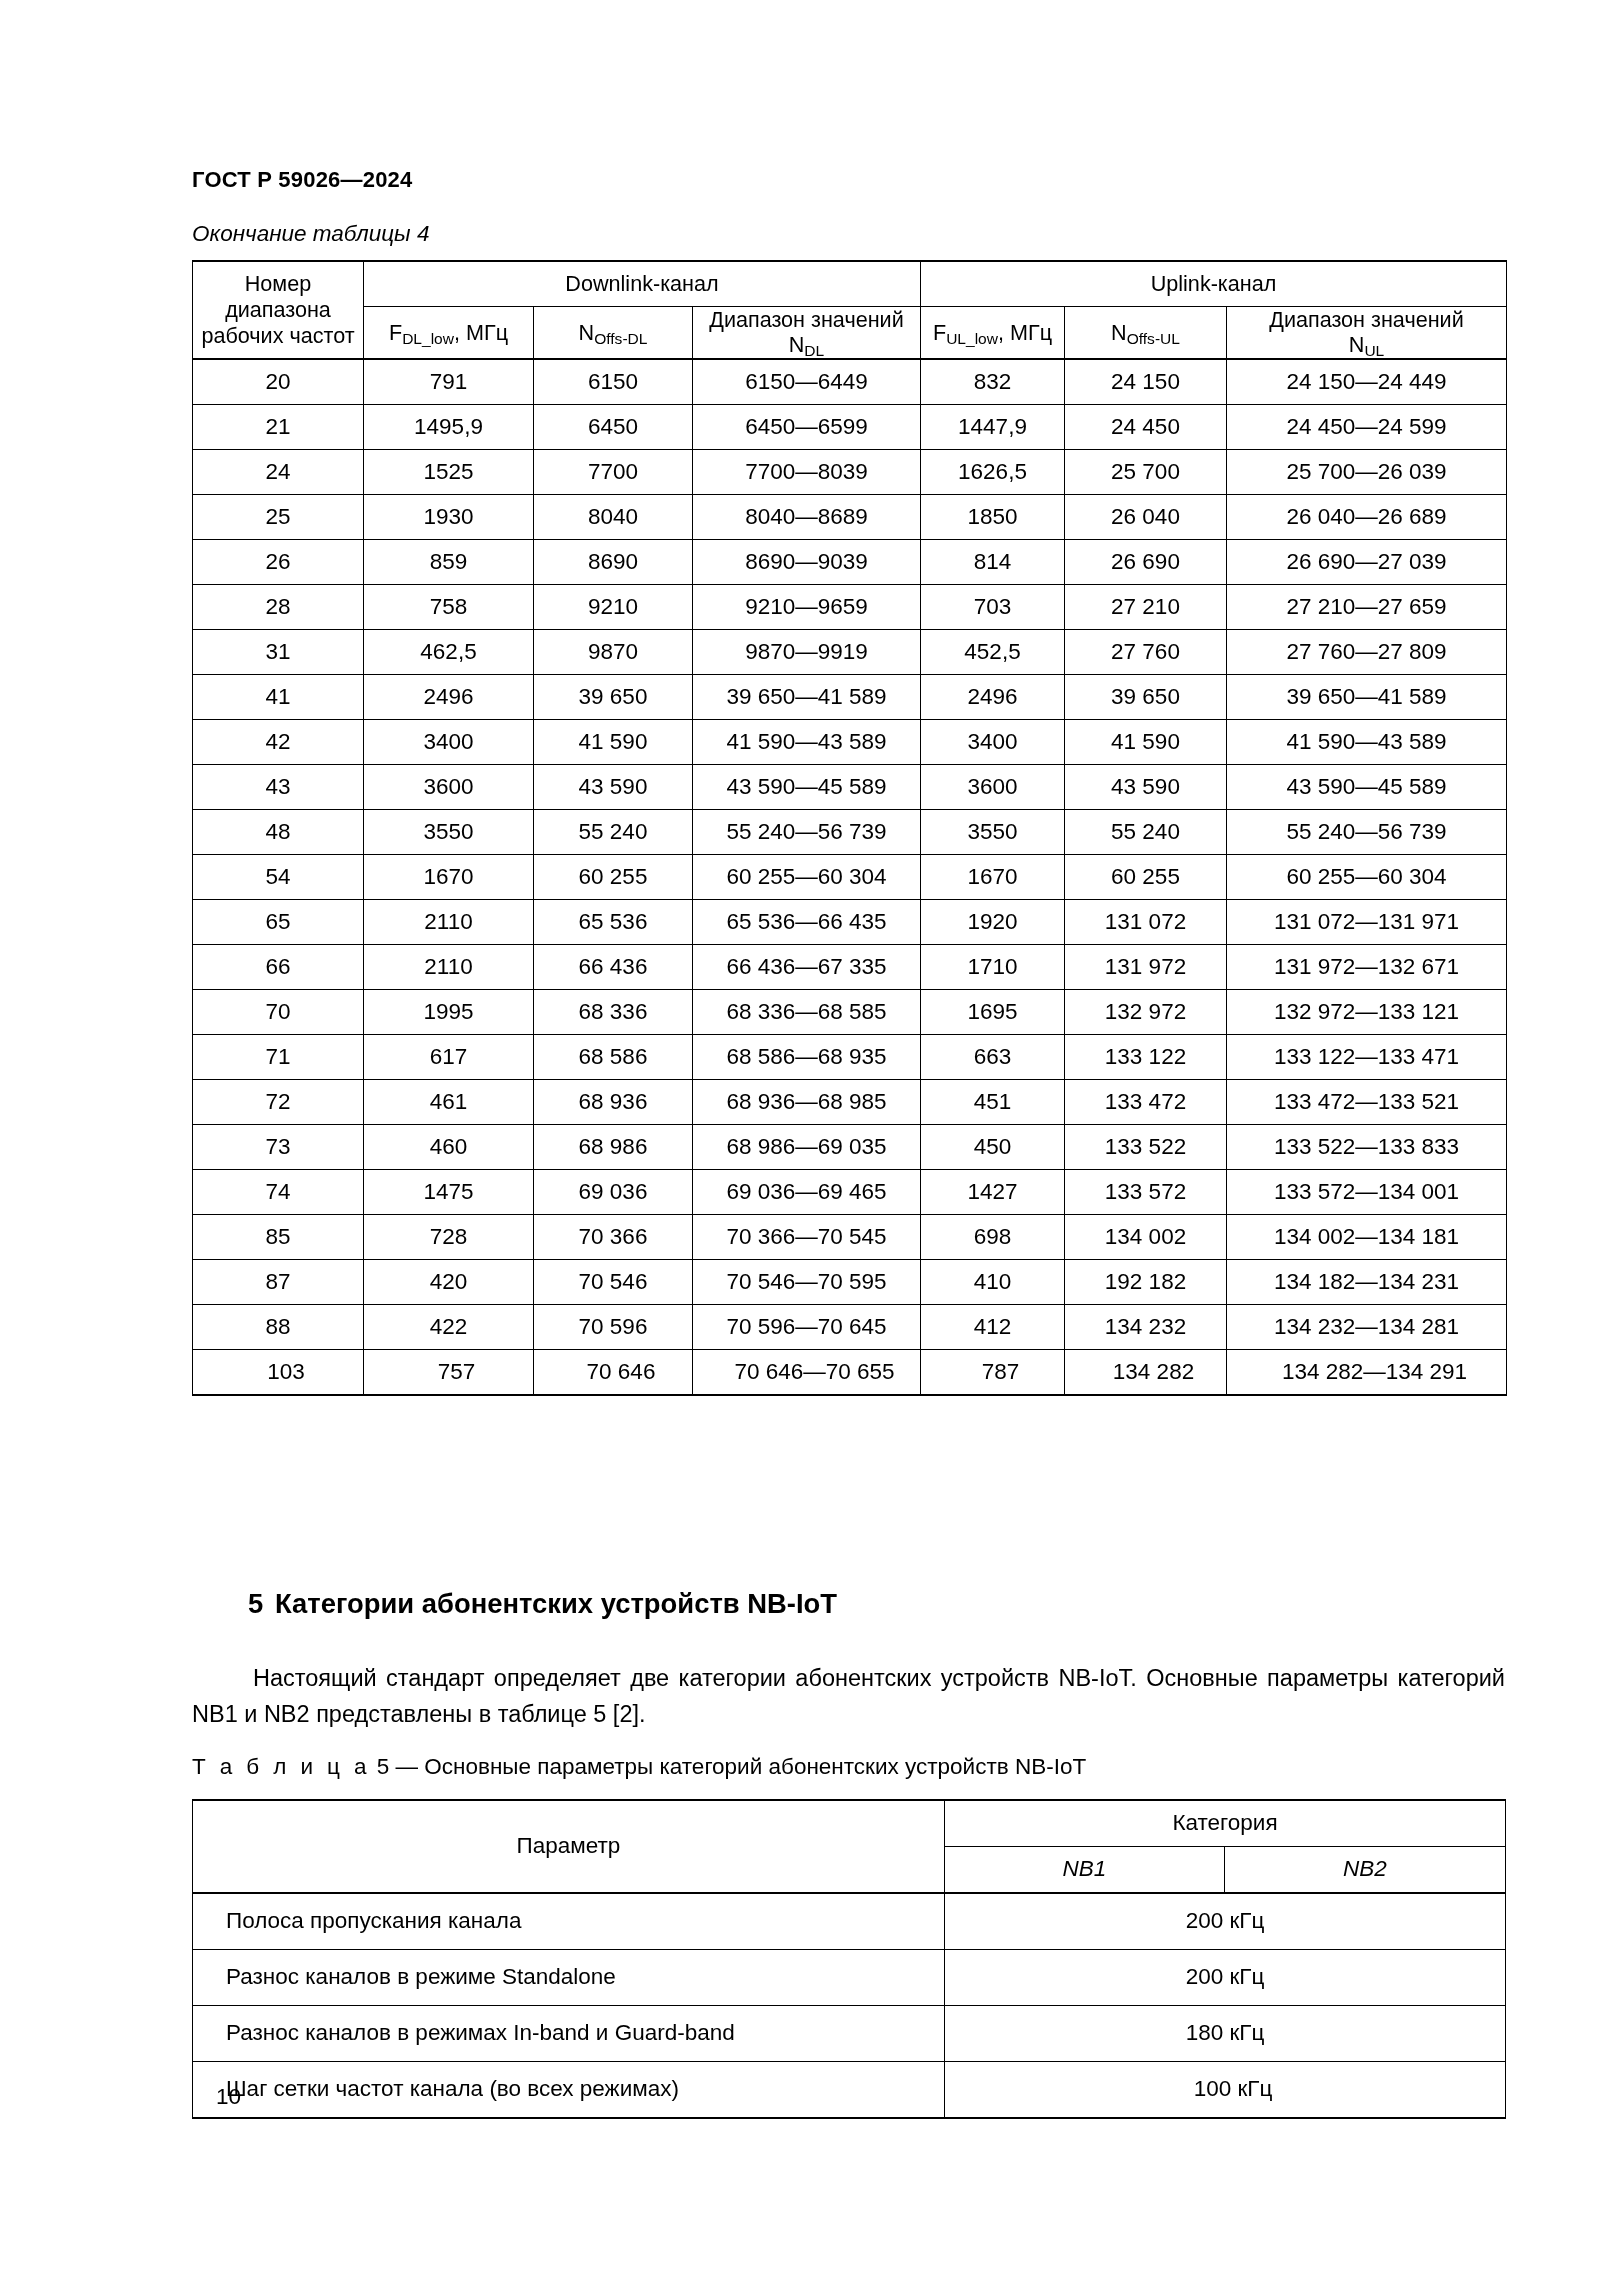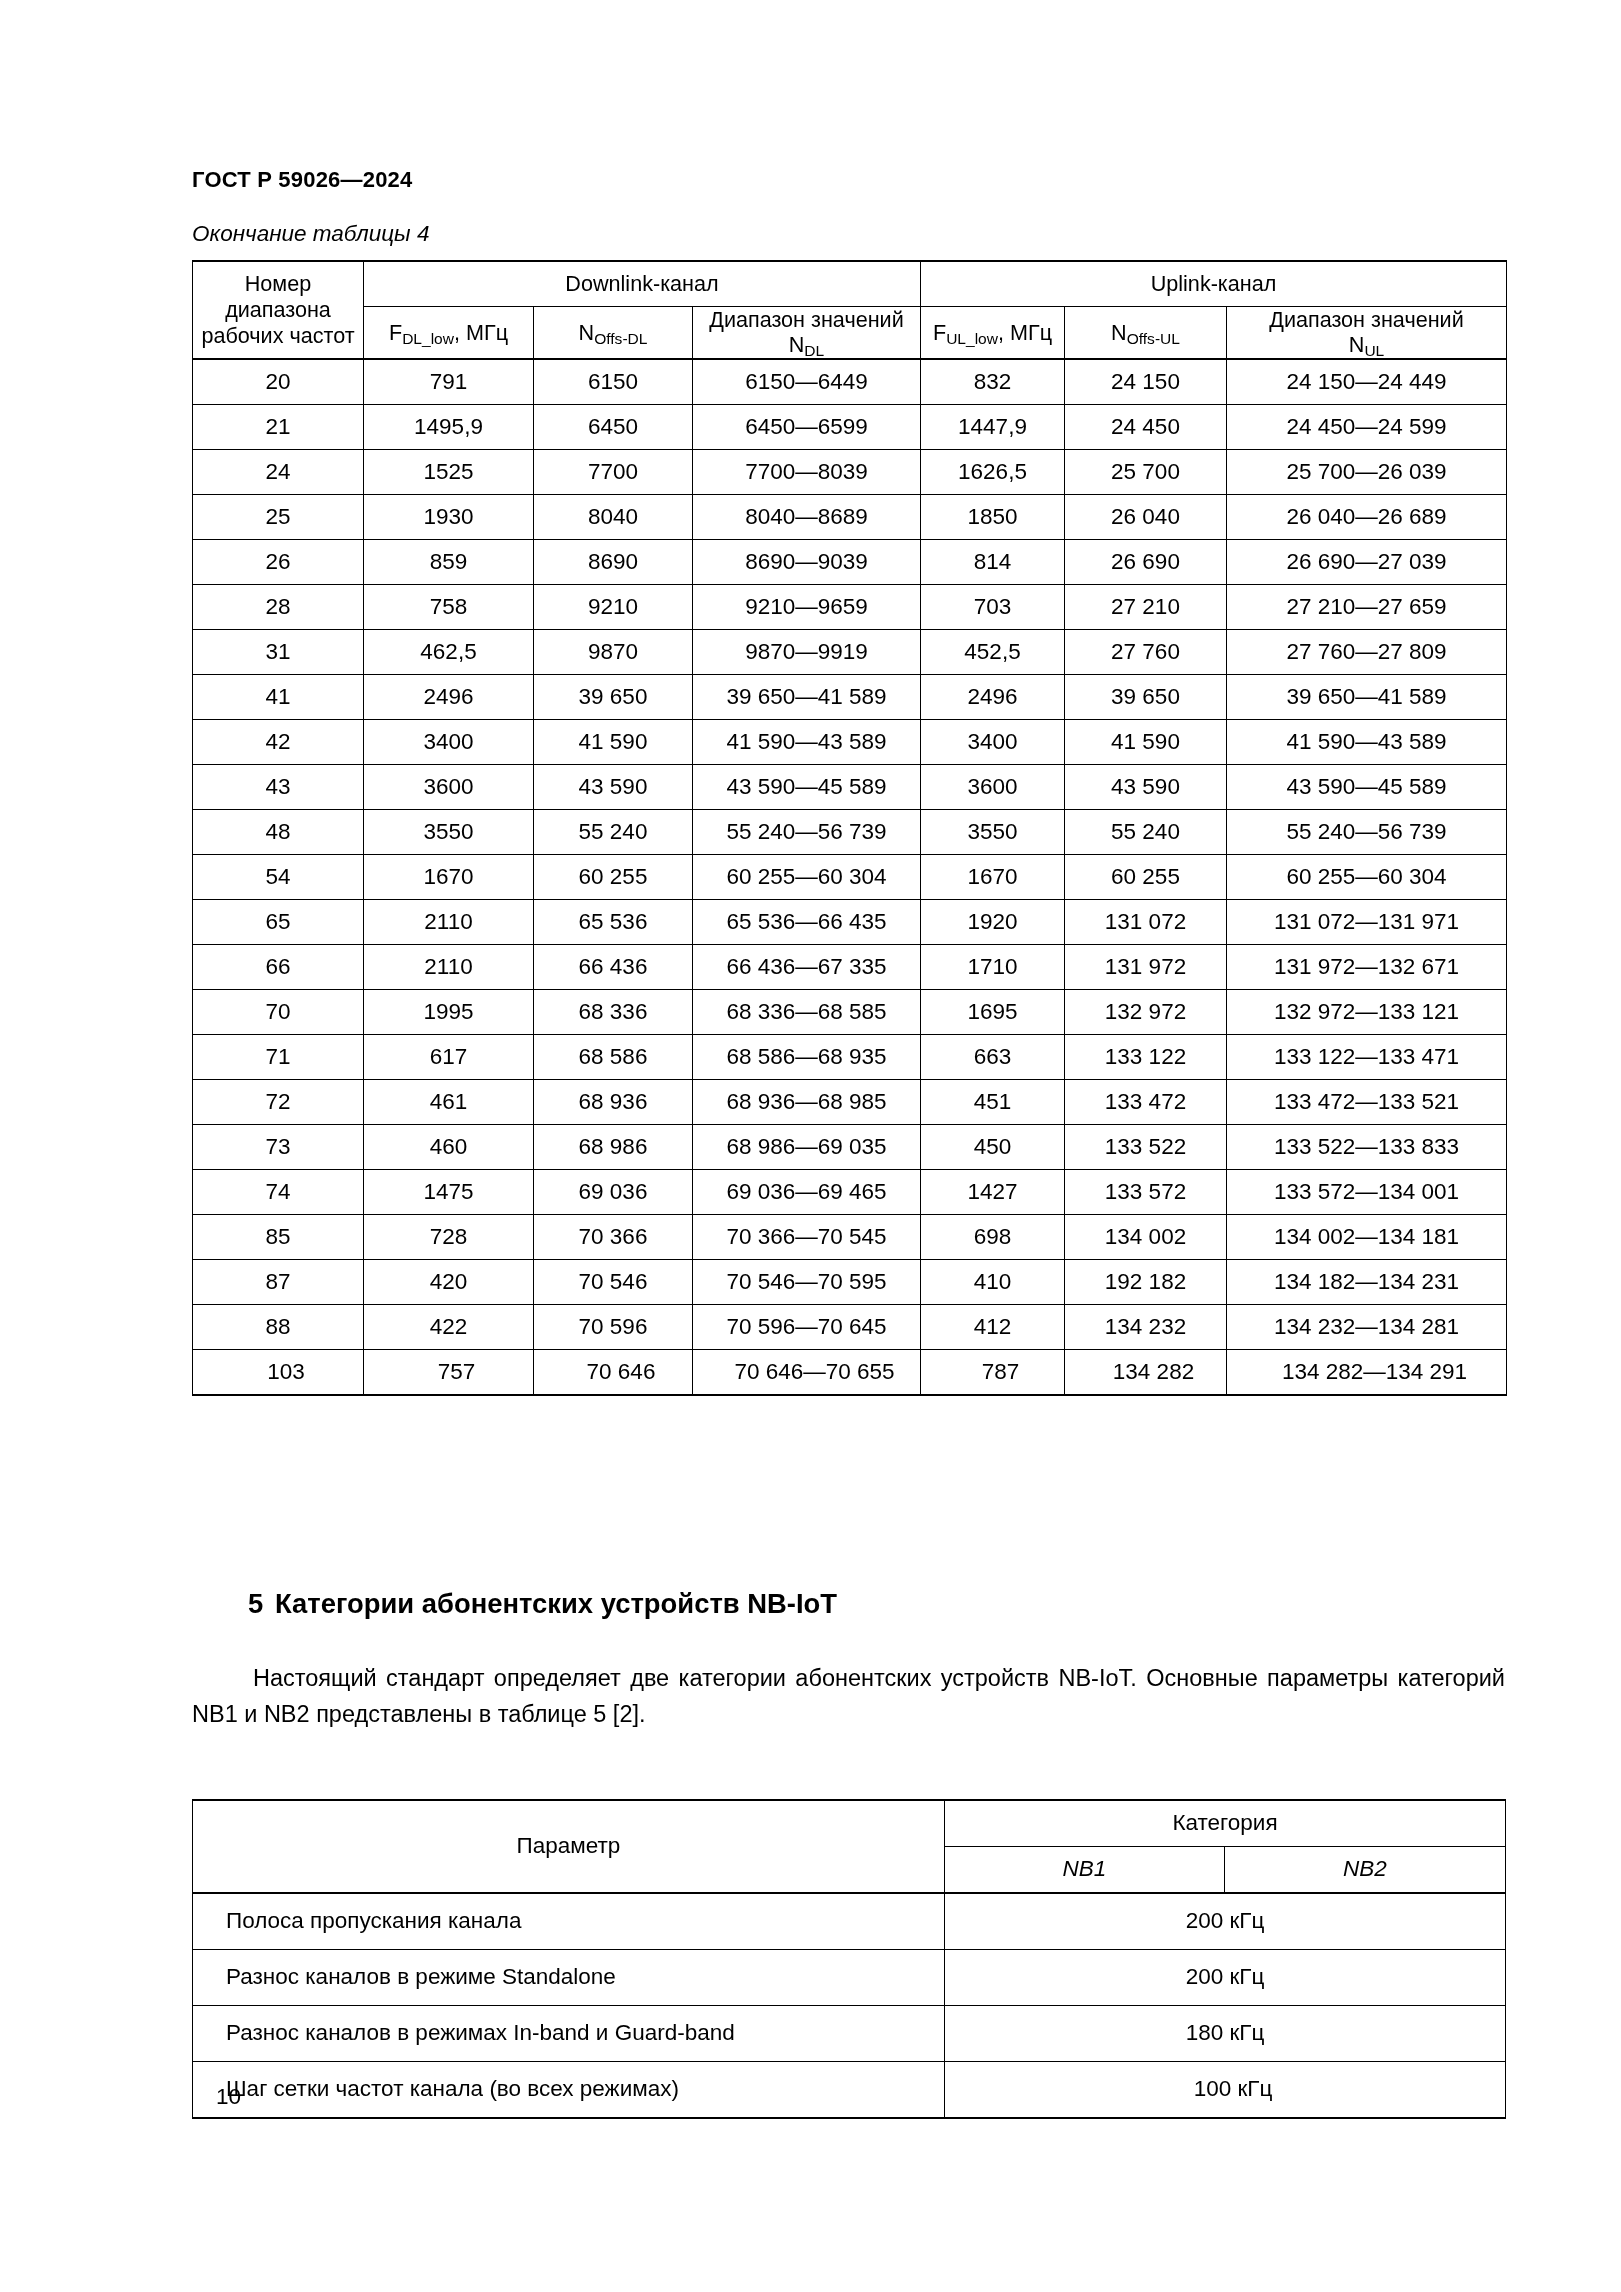--- a/index.html
+++ b/index.html
@@ -412,20 +412,25 @@
         </tr>
       </tbody>
   </table>
 
   <div class="section-heading">
     <span class="num">5</span><span>Категории абонентских устройств NB-IoT</span>
   </div>
 
   <div class="body-para">Настоящий стандарт определяет две категории абонентских устройств NB-IoT. Основные параметры категорий NB1 и NB2 представлены в таблице 5 [2].</div>
 
+  <div class="table5-caption">
+    <span class="spaced">Т а б л и ц а</span>
+    <span>5</span>
+    <span>— Основные параметры категорий абонентских устройств NB-IoT</span>
+  </div>
 
   <table class="gost-table" id="table5">
     <colgroup>
       <col style="width:752px">
       <col style="width:280px">
       <col style="width:281px">
     </colgroup>
     <thead>
       <tr>
         <td rowspan="2" class="outer-top hdr-bottom param-head">Параметр</td>

